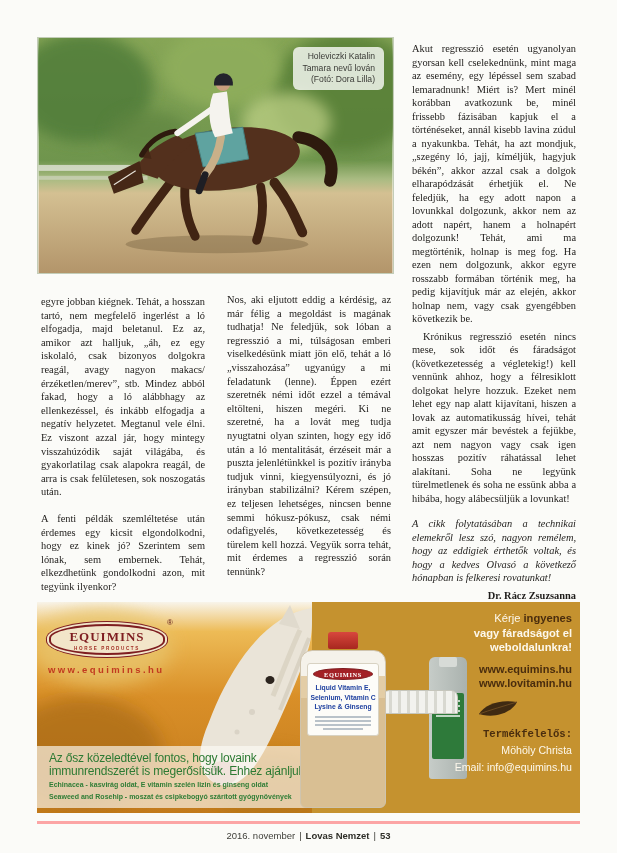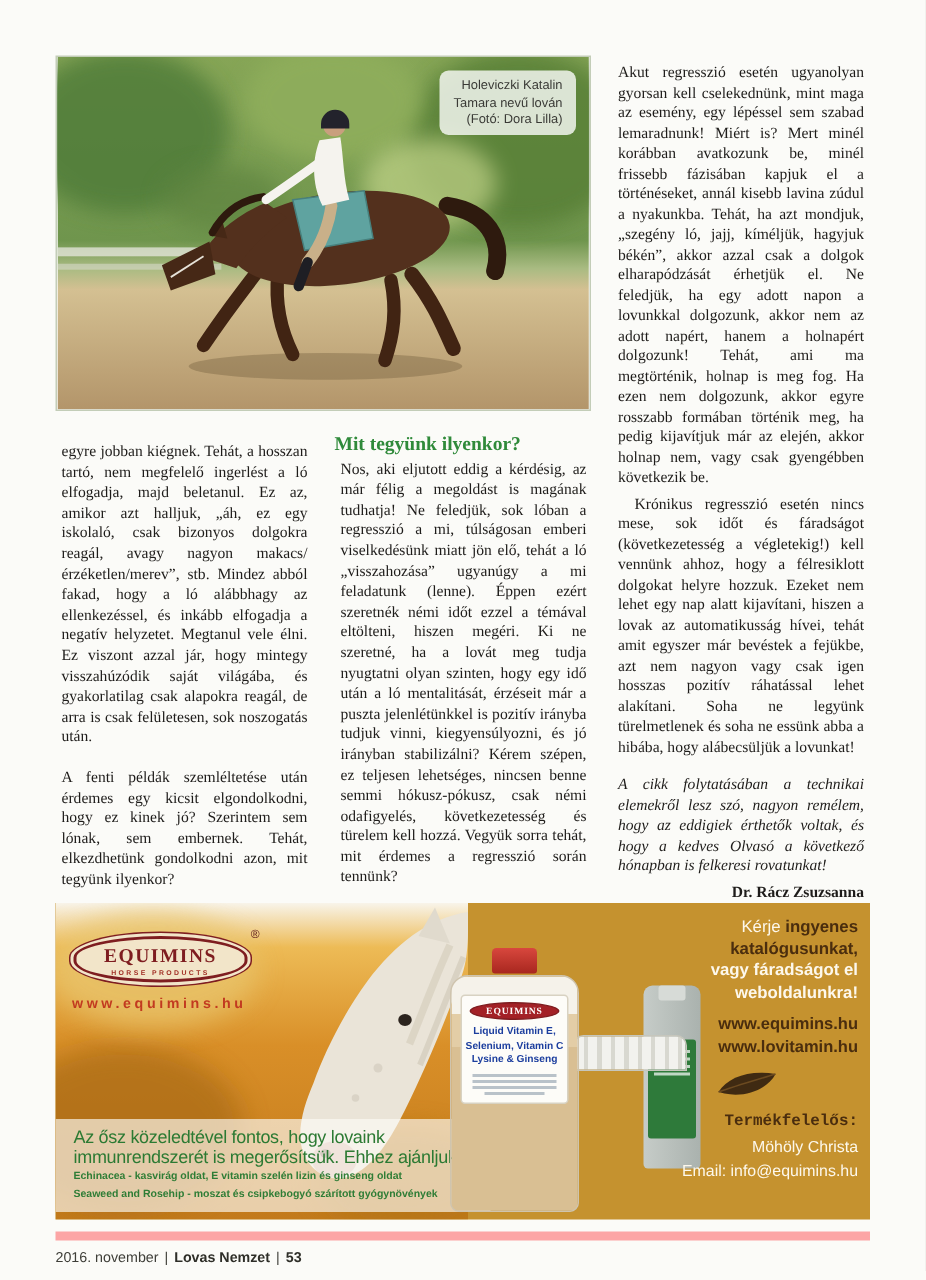--- a/index.html
+++ b/index.html
@@ -81,22 +81,22 @@
   .tw{color:#fdf8ec;}
   .td{color:#4a2d0e;}
   .cta .light{font-weight:normal;}
   .urls{margin-top:7px;font-weight:bold;font-size:11px;line-height:14.5px;color:#4a2d0e;}
   .leaf-wrap{margin:8px 52px 5px 0;height:22px;}
   .contacts{font-size:10.6px;line-height:16.5px;}
   .contacts .lbl{font-weight:bold;color:#4a2d0e;font-family:Liberation Mono, monospace;}
   .contacts .val{color:#fdf8ec;}
 
   
-  .footer{position:absolute;left:37px;top:821px;width:543px;border-top:6px solid #fca5a5;padding-top:6px;
-          text-align:left;font-family:"Liberation Sans",sans-serif;font-size:9.5px;color:#3e3e38;}
+  .footer{position:absolute;left:37px;top:821px;width:543px;border-top:3px solid #fca5a5;padding-top:6px;
+          text-align:center;font-family:"Liberation Sans",sans-serif;font-size:9.5px;color:#3e3e38;}
   .footer b{color:#2e2e28;}
   .footer .sep{margin:0 4px;}
 </style>
 </head>
 <body>
 
 <div class="page">
 
   <div class="photo-wrap">
     <svg width="355" height="235" viewBox="0 0 357 237">
@@ -148,21 +148,20 @@
       <div>(Fotó: Dora Lilla)</div>
     </div>
   </div>
 
   <div class="col col-left">
     <p>egyre jobban kiégnek. Tehát, a hosszan tartó, nem megfelelő ingerlést a ló elfogadja, majd beletanul. Ez az, amikor azt halljuk, „áh, ez egy iskolaló, csak bizonyos dolgokra reagál, avagy nagyon makacs/érzéketlen/merev”, stb. Mindez abból fakad, hogy a ló alábbhagy az ellenkezéssel, és inkább elfogadja a negatív helyzetet. Megtanul vele élni. Ez viszont azzal jár, hogy mintegy visszahúzódik saját világába, és gyakorlatilag csak alapokra reagál, de arra is csak felületesen, sok noszogatás után.</p>
     <p class="gap">A fenti példák szemléltetése után érdemes egy kicsit elgondolkodni, hogy ez kinek jó? Szerintem sem lónak, sem embernek. Tehát, elkezdhetünk gondolkodni azon, mit tegyünk ilyenkor?</p>
   </div>
 
   <div class="col col-mid">
-    <h2 class="section-heading">Mit tegyünk ilyenkor?</h2>
     <p>Nos, aki eljutott eddig a kérdésig, az már félig a megoldást is magának tudhatja! Ne feledjük, sok lóban a regresszió a mi, túlságosan emberi viselkedésünk miatt jön elő, tehát a ló „visszahozása” ugyanúgy a mi feladatunk (lenne). Éppen ezért szeretnék némi időt ezzel a témával eltölteni, hiszen megéri. Ki ne szeretné, ha a lovát meg tudja nyugtatni olyan szinten, hogy egy idő után a ló mentalitását, érzéseit már a puszta jelenlétünkkel is pozitív irányba tudjuk vinni, kiegyensúlyozni, és jó irányban stabilizálni? Kérem szépen, ez teljesen lehetséges, nincsen benne semmi hókusz-pókusz, csak némi odafigyelés, következetesség és türelem kell hozzá. Vegyük sorra tehát, mit érdemes a regresszió során tennünk?</p>
   </div>
 
   <div class="col col-right">
     <p>Akut regresszió esetén ugyanolyan gyorsan kell cselekednünk, mint maga az esemény, egy lépéssel sem szabad lemaradnunk! Miért is? Mert minél korábban avatkozunk be, minél frissebb fázisában kapjuk el a történéseket, annál kisebb lavina zúdul a nyakunkba. Tehát, ha azt mondjuk, „szegény ló, jajj, kíméljük, hagyjuk békén”, akkor azzal csak a dolgok elharapódzását érhetjük el. Ne feledjük, ha egy adott napon a lovunkkal dolgozunk, akkor nem az adott napért, hanem a holnapért dolgozunk! Tehát, ami ma megtörténik, holnap is meg fog. Ha ezen nem dolgozunk, akkor egyre rosszabb formában történik meg, ha pedig kijavítjuk már az elején, akkor holnap nem, vagy csak gyengébben következik be.</p>
     <p class="indent">Krónikus regresszió esetén nincs mese, sok időt és fáradságot (következetesség a végletekig!) kell vennünk ahhoz, hogy a félresiklott dolgokat helyre hozzuk. Ezeket nem lehet egy nap alatt kijavítani, hiszen a lovak az automatikusság hívei, tehát amit egyszer már bevéstek a fejükbe, azt nem nagyon vagy csak igen hosszas pozitív ráhatással lehet alakítani. Soha ne legyünk türelmetlenek és soha ne essünk abba a hibába, hogy alábecsüljük a lovunkat!</p>
     <p class="closing">A cikk folytatásában a technikai elemekről lesz szó, nagyon remélem, hogy az eddigiek érthetők voltak, és hogy a kedves Olvasó a következő hónapban is felkeresi rovatunkat!</p>
     <p class="author">Dr. Rácz Zsuzsanna</p>
   </div>
 
@@ -238,21 +237,20 @@
           <i></i>
           <i></i>
           <i></i>
         </div>
     </div>
 
     <div class="ad-panel">
       <div class="cta">
         <span class="tw light">Kérje </span><span class="td">ingyenes</span>
       </div>
-      <div class="cta td">katalógusunkat,</div>
       <div class="cta tw light">vagy fáradságot el</div>
       <div class="cta tw">weboldalunkra!</div>
       <div class="urls">
         <div>www.equimins.hu</div>
         <div>www.lovitamin.hu</div>
       </div>
       <div class="leaf-wrap">
         <svg width="44" height="20" viewBox="0 0 44 20">
           <path d="M3,15 C9,5 24,0 41,3 C36,13 21,19 7,16 Z" fill="#3f2a12"></path>
           <path d="M3,15 C14,11 28,7 41,3" stroke="#6b4a20" stroke-width="1" fill="none"></path>

